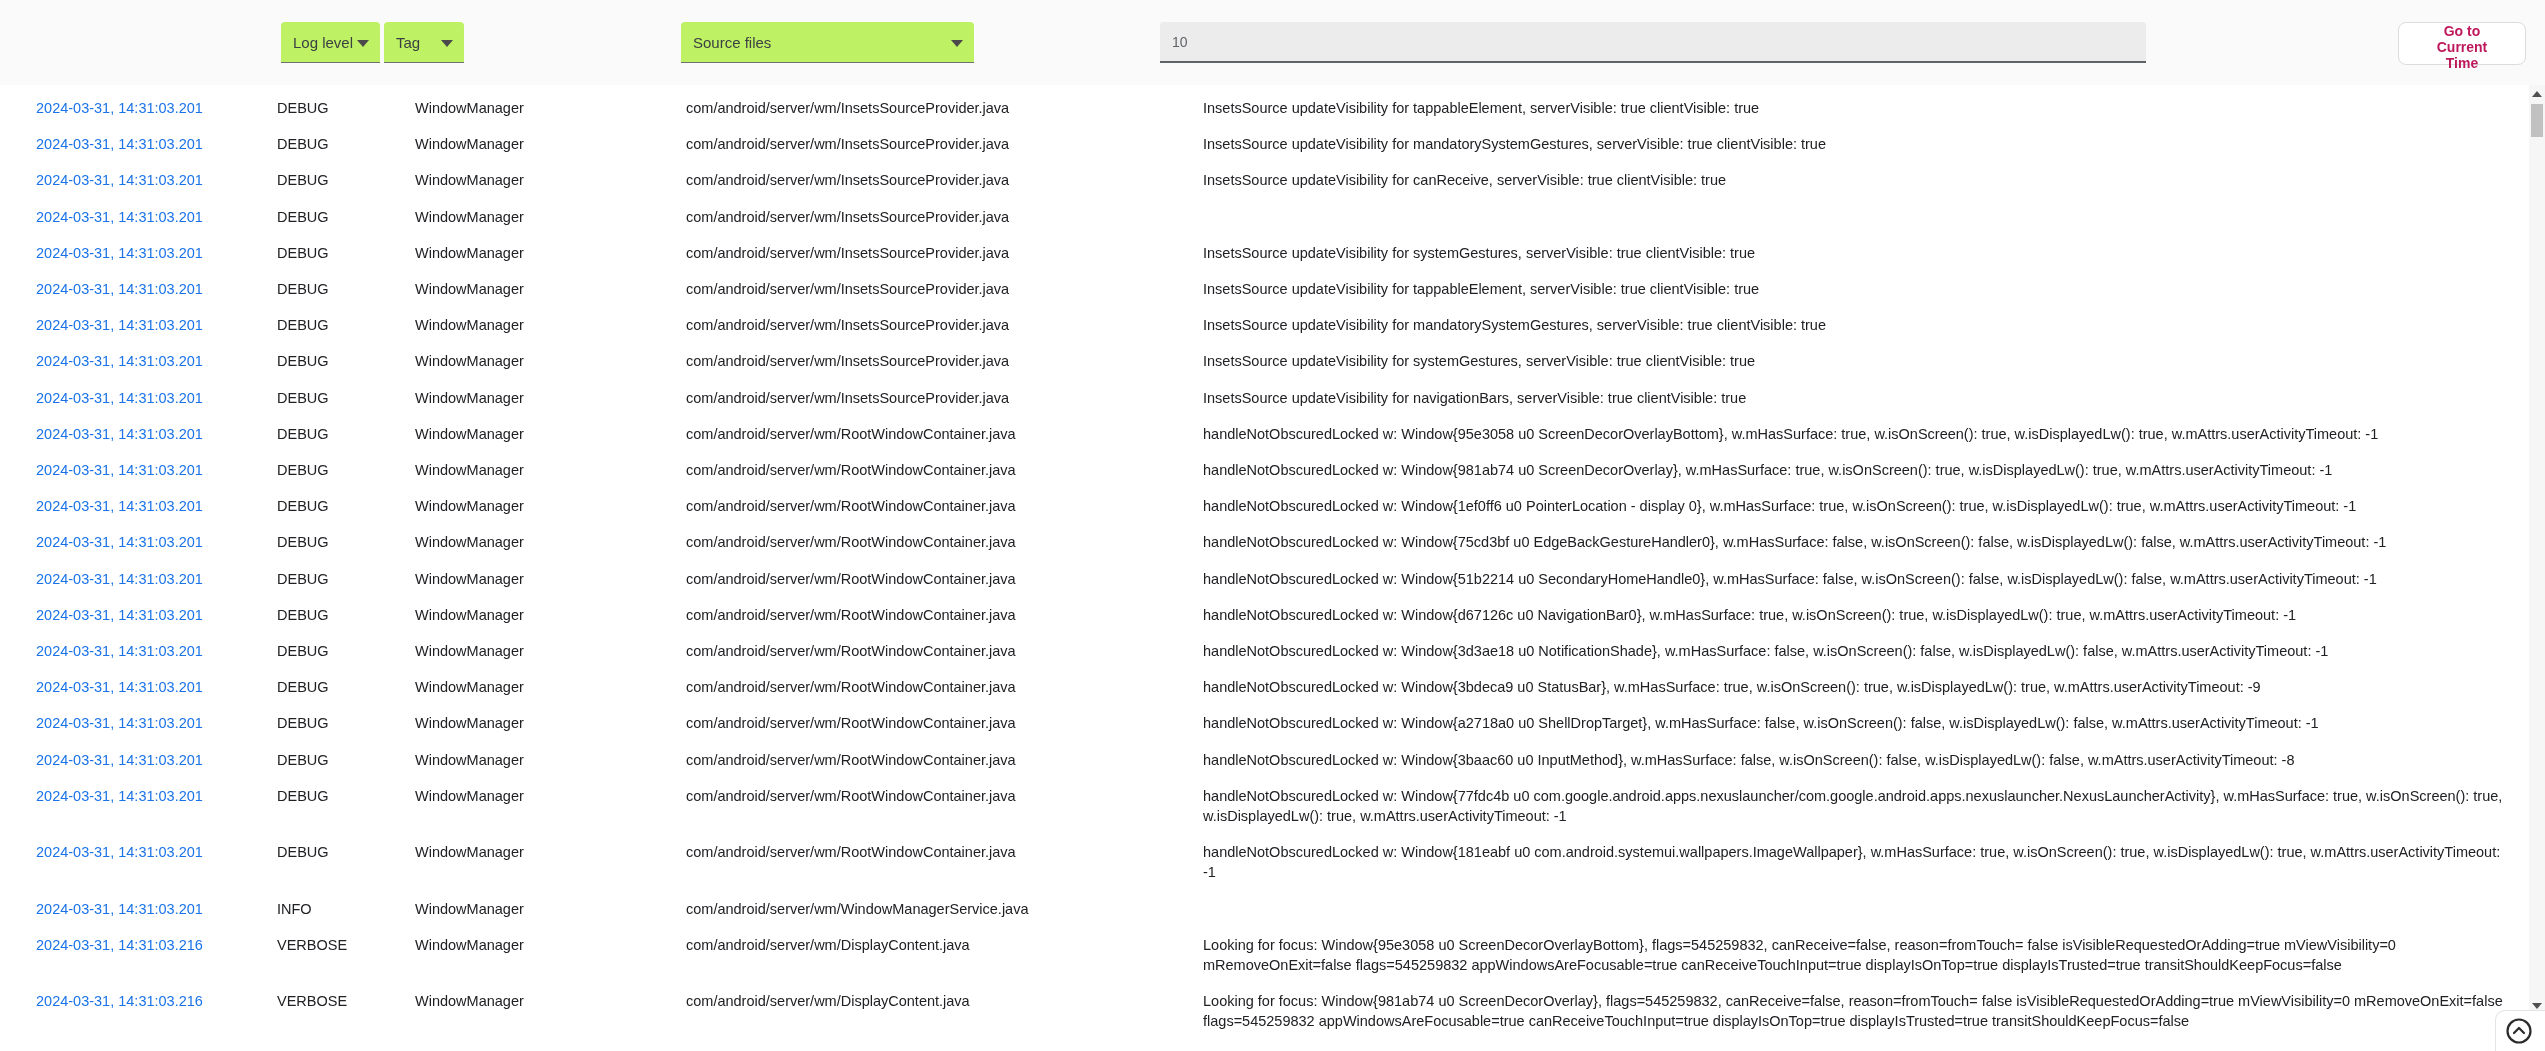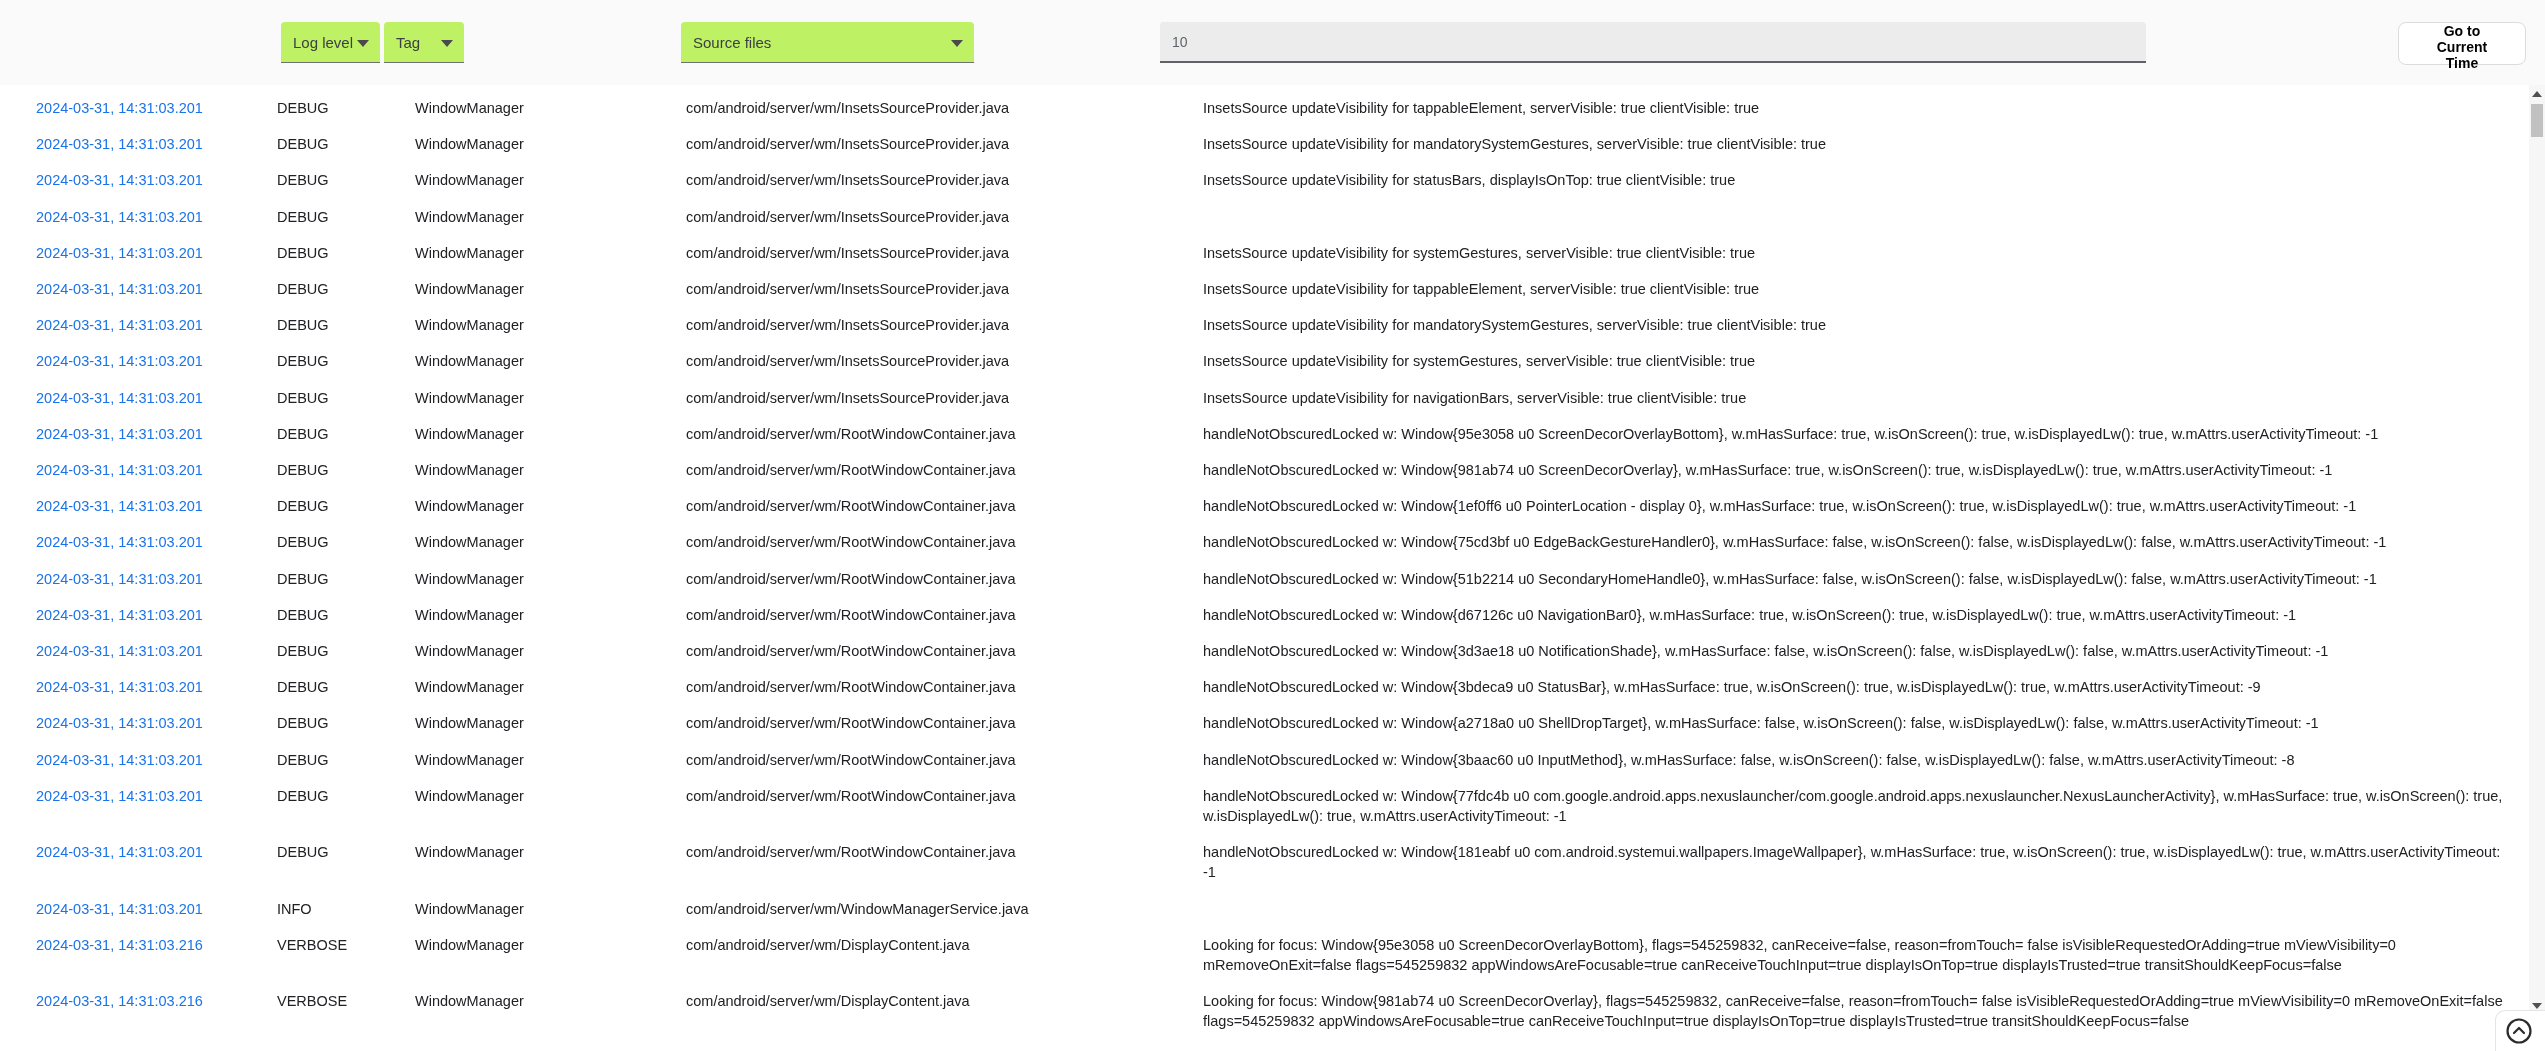--- a/index.html
+++ b/index.html
@@ -25,21 +25,21 @@
   #source-files-select { left:663px; width:293px;margin-left:18px; }
   .filled-input {
     position:absolute; left:1160px; top:22px; width:986px; height:41px;
     background:#ececec; border:none; border-bottom:2px solid #5f6368;
     border-radius:4px 4px 0 0; padding:4px 12px; font-size:14px; color:#5f6368;
     font-family:"Liberation Sans", sans-serif; outline:none;
   }
   .time-btn {
     position:absolute; left:2398px; top:22px; width:128px; height:43px;
     background:#ffffff; border:1px solid #dadce0; border-radius:8px;
-    color:#000000; font-size:14px; font-weight:bold; line-height:16px;
+    color:#be185d; font-size:14px; font-weight:bold; line-height:16px;
     font-family:"Liberation Sans", sans-serif; cursor:pointer; padding:0 22px;
   }
 
   
   .log-list {
     position:absolute; left:0; top:85px; right:16px; bottom:0;
     background:#ffffff; overflow:hidden; padding-top:5px;
   }
   .row { display:flex; align-items:flex-start; padding:8px 16px; line-height:20.2px; font-size:14.5px; }
   .cell-ts   { width:261px; padding-left:20px; flex:none; color:#1a73e8; text-decoration:none; cursor:pointer; white-space:nowrap; }
@@ -102,21 +102,21 @@
       <span class="cell-tag">WindowManager</span>
       <span class="cell-file">com/android/server/wm/InsetsSourceProvider.java</span>
       <span class="cell-msg">InsetsSource updateVisibility for mandatorySystemGestures, serverVisible: true clientVisible: true</span>
     </div>
 
     <div class="row">
       <a class="cell-ts">2024-03-31, 14:31:03.201</a>
       <span class="cell-lvl">DEBUG</span>
       <span class="cell-tag">WindowManager</span>
       <span class="cell-file">com/android/server/wm/InsetsSourceProvider.java</span>
-      <span class="cell-msg">InsetsSource updateVisibility for statusBars, displayIsOnTop: true clientVisible: true</span>
+      <span class="cell-msg">InsetsSource updateVisibility for canReceive, serverVisible: true clientVisible: true</span>
     </div>
 
     <div class="row">
       <a class="cell-ts">2024-03-31, 14:31:03.201</a>
       <span class="cell-lvl">DEBUG</span>
       <span class="cell-tag">WindowManager</span>
       <span class="cell-file">com/android/server/wm/InsetsSourceProvider.java</span>
     </div>
 
     <div class="row">

